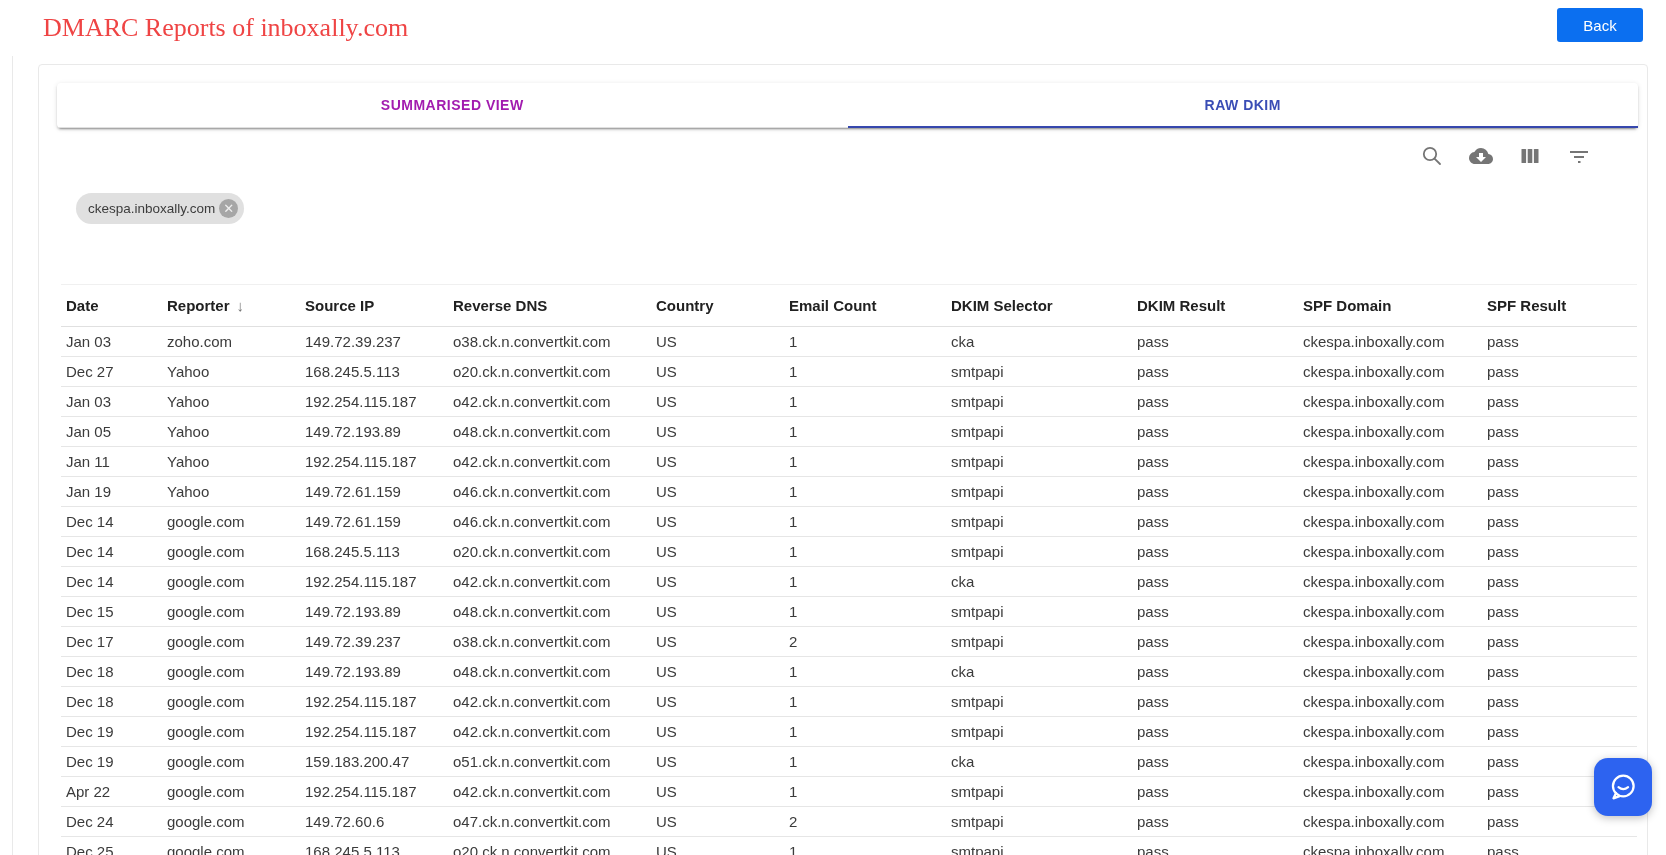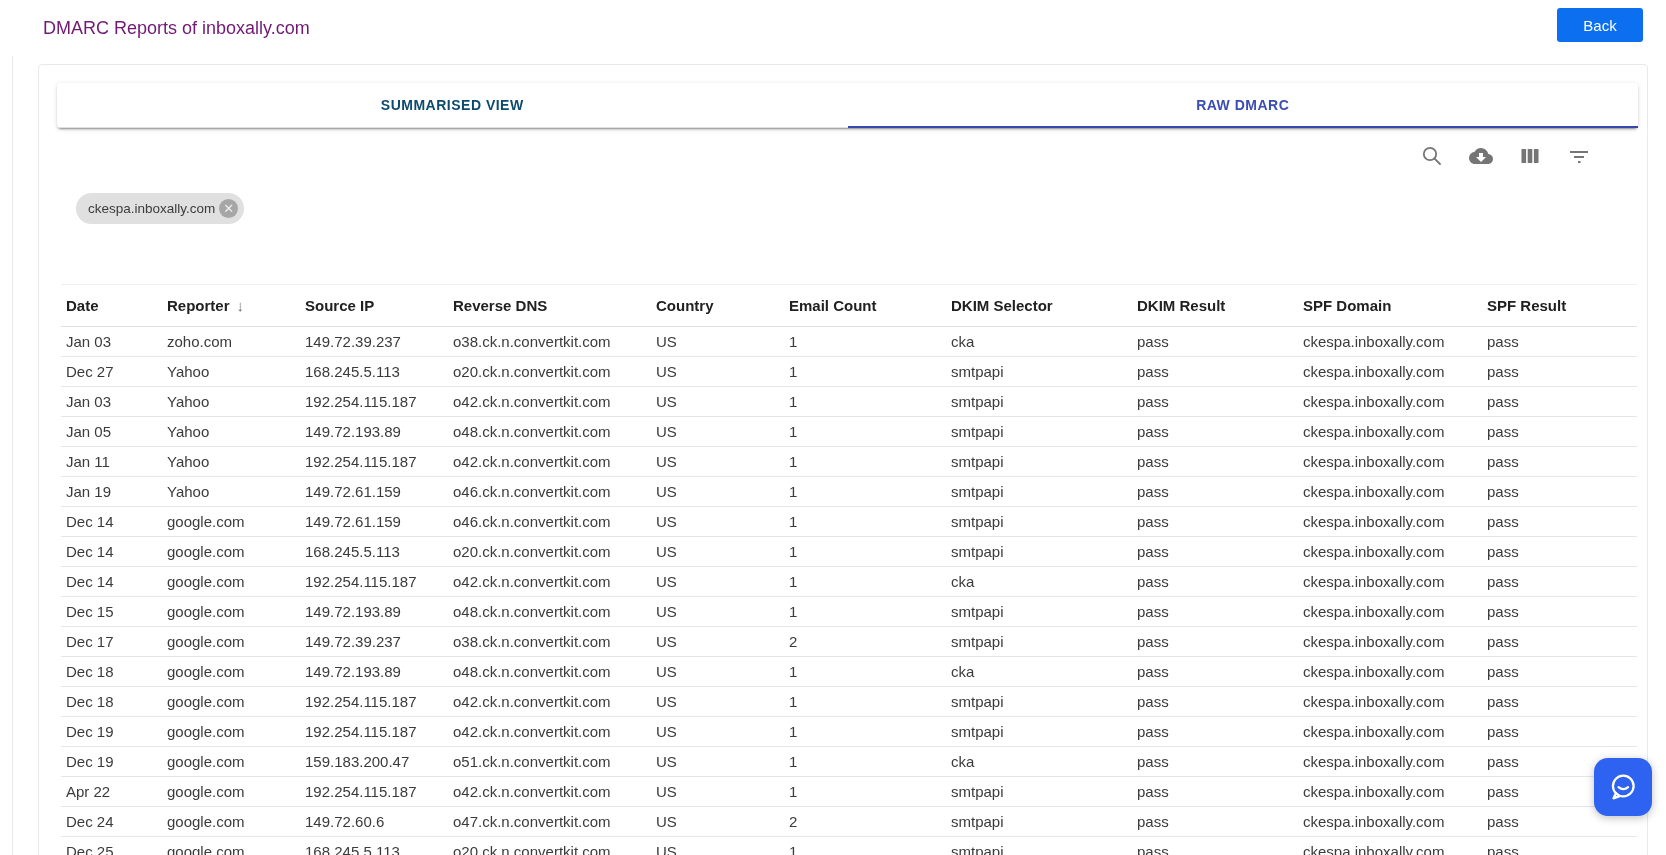--- a/index.html
+++ b/index.html
@@ -12,21 +12,21 @@
   }
   .edge-line {
     position: absolute; left: 12px; top: 0; bottom: 0;
     width: 1px; background: #e9e9e9;
   }
   
   .topbar { position: absolute; left: 0; top: 0; right: 0; height: 56px; background:#fff; }
   .page-title {
     position: absolute; left: 43px; top: 0; height: 56px;
     display: flex; align-items: center;
-    font-size: 18px; color: #701a75; font-weight: 400;
+    font-size: 26px; color: #ef4444; font-weight: 400; font-family: Liberation Serif, serif;
   }
   .back-btn {
     position: absolute; right: 23px; top: 8px;
     width: 86px; height: 34px;
     background: var(--accent-blue); color: #ffffff;
     border: none; border-radius: 3px;
     font-family: "Liberation Sans", sans-serif;
     font-size: 15px; cursor: pointer;
   }
   
@@ -39,21 +39,21 @@
     position: absolute; left: 18px; right: 9px; top: 18px; height: 45px;
     background: #fff; border-radius: 4px;
     box-shadow: 0 3px 1px -2px rgba(0,0,0,.2), 0 2px 2px 0 rgba(0,0,0,.14), 0 1px 5px 0 rgba(0,0,0,.12);
     display: flex;
   }
   .tab {
     flex: 1; display: flex; align-items: center; justify-content: center;
     font-size: 14px; letter-spacing: 0.5px; font-weight: 700;
     cursor: pointer; position: relative;
   }
-  .tab.inactive { color: #0c4a6e; border-bottom: 1px solid #e0e0e0; text-align: center; }
+  .tab.inactive { color: #a21caf; border-bottom: 1px solid #e0e0e0; text-align: center; }
   .tab.active   { color: var(--accent-indigo); border-bottom: 2px solid var(--accent-indigo-dark); }
   
   .toolbar {
     position: absolute; top: 79px; right: 56px;
     display: flex; gap: 25px; align-items: center;
   }
   .tool-icon { width: 24px; height: 24px; cursor: pointer; display:block; }
   
   .chip-row { position: absolute; left: 37px; top: 128px; display: flex; }
   .chip {
@@ -101,21 +101,21 @@
 
 <div class="topbar">
   <div class="page-title">DMARC Reports of inboxally.com</div>
   <button class="back-btn">Back</button>
 </div>
 
 <div class="outer-card">
 
   <div class="tab-paper">
     <div class="tab inactive">SUMMARISED VIEW</div>
-    <div class="tab active">RAW DMARC</div>
+    <div class="tab active">RAW DKIM</div>
   </div>
 
   <div class="toolbar">
     <svg class="tool-icon" viewBox="0 0 24 24">
       <circle cx="10" cy="10" r="6.2" fill="none" stroke="#757575" stroke-width="1.8"></circle>
       <line x1="14.8" y1="14.8" x2="20" y2="20" stroke="#757575" stroke-width="1.8" stroke-linecap="round"></line>
     </svg>
     <svg class="tool-icon" viewBox="0 0 24 24">
       <path fill="#757575" d="M19.35 10.04A7.49 7.49 0 0 0 12 4C9.11 4 6.6 5.64 5.35 8.04A5.994 5.994 0 0 0 0 14c0 3.31 2.69 6 6 6h13c2.76 0 5-2.24 5-5 0-2.64-2.05-4.78-4.65-4.96zM17 13l-5 5-5-5h3V9h4v4h3z"></path>
     </svg>

